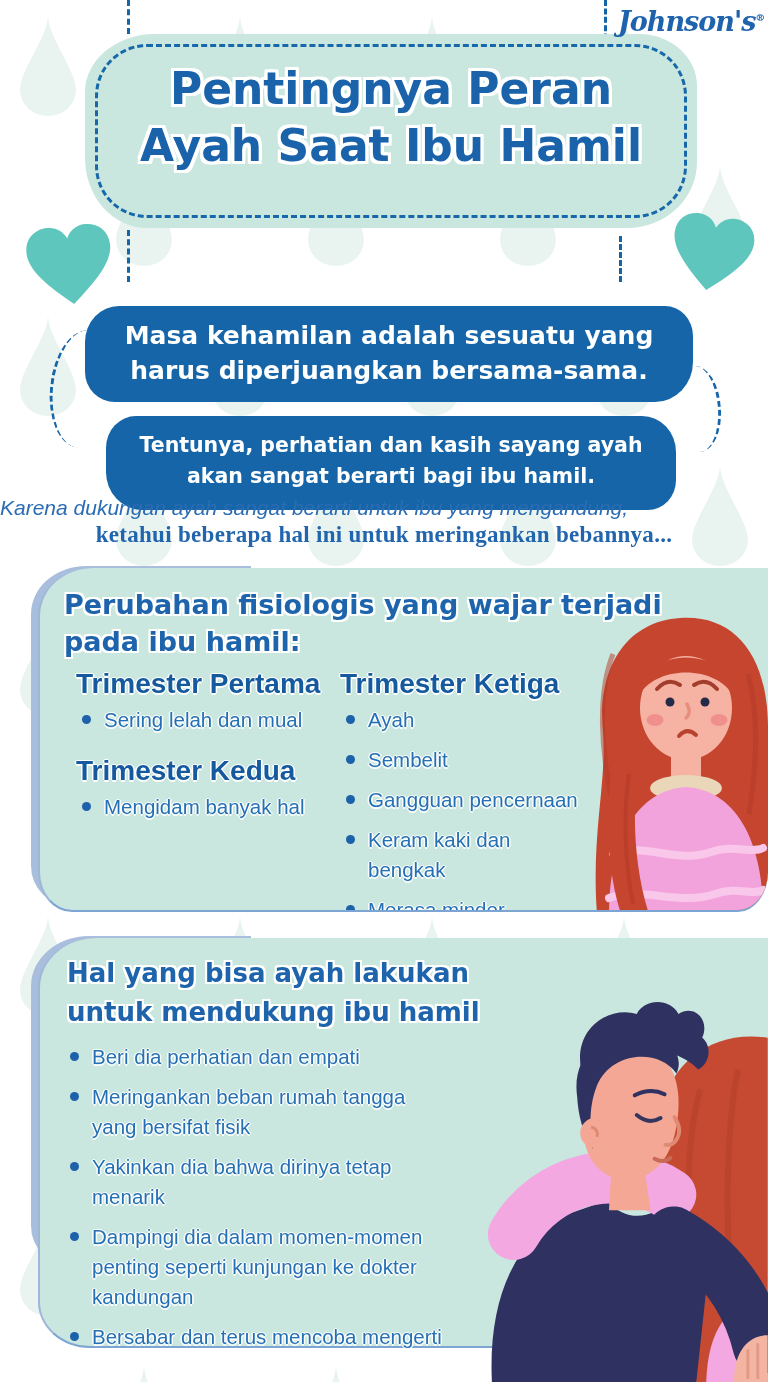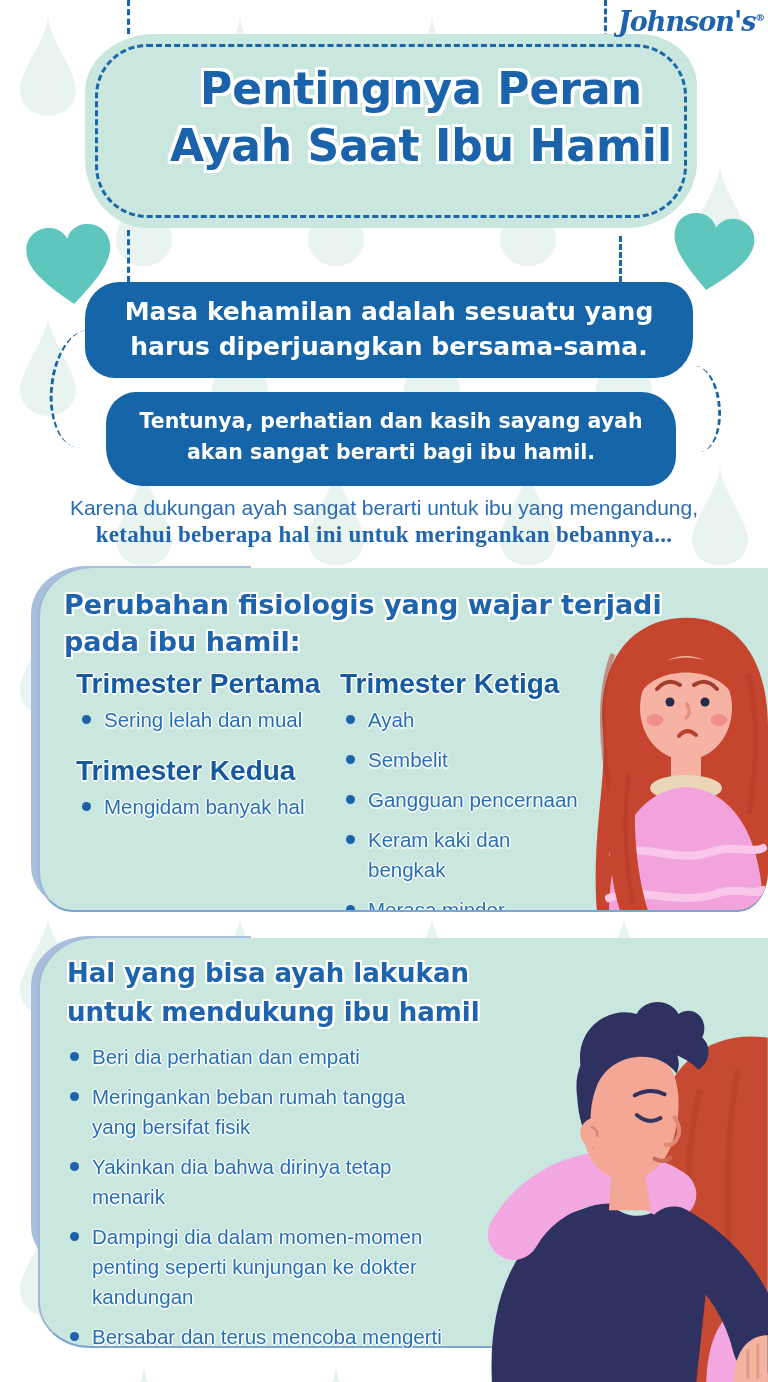--- a/index.html
+++ b/index.html
@@ -5,21 +5,21 @@
   html,body{margin:0;padding:0;background:#ffffff;}
   .page{position:relative;width:768px;height:1382px;overflow:hidden;background:#fff;
         font-family:"Liberation Sans",sans-serif;padding-left:24px;}
   .abs{position:absolute;}
   .pre{white-space:pre-line;}
 
   
   .ow{text-shadow:0 2px 0 #fff,0 -2px 0 #fff,2px 0 0 #fff,-2px 0 0 #fff,
       2px 2px 0 #fff,-2px 2px 0 #fff,2px -2px 0 #fff,-2px -2px 0 #fff;}
   .ow-lg{text-shadow:0 3px 0 #fff,0 -3px 0 #fff,3px 0 0 #fff,-3px 0 0 #fff,
-      3px 3px 0 #fff,-3px 3px 0 #fff,3px -3px 0 #fff,-3px -3px 0 #fff;margin-left:30px;}
+      3px 3px 0 #fff,-3px 3px 0 #fff,3px -3px 0 #fff,-3px -3px 0 #fff;}
 
   .bg-pattern{left:0;top:0;z-index:0;}
 
   .logo{left:618px;top:6px;z-index:5;color:#1e63ac;
         font-family:"DejaVu Serif",serif;font-style:italic;font-weight:bold;
         font-size:27px;letter-spacing:-1px;}
   .logo sup{font-size:10px;font-style:normal;letter-spacing:0;}
 
   .dash-v{width:0;border-left:3px dashed #1565a8;z-index:2;}
   .dash-arc{z-index:2;}
@@ -29,30 +29,30 @@
   .title-border{position:absolute;left:10px;top:10px;right:10px;bottom:10px;
                 border:3px dashed #1767ab;border-radius:52px;}
   .title-text{position:absolute;left:0;top:26px;width:100%;text-align:center;
               font-family:"DejaVu Sans",sans-serif;font-weight:bold;
               font-size:44px;line-height:57px;color:#1a63ab;}
 
   .heart{z-index:2;}
   .heart svg{display:block;}
 
   .quote{background:#1565a8;color:#ffffff;z-index:2;text-align:center;
-         font-family:"DejaVu Sans",sans-serif;font-weight:bold;}
+         font-family:"DejaVu Sans",sans-serif;font-weight:bold;margin-top:24px;}
   .quote1{left:85px;top:282px;width:608px;height:96px;padding-top:12px;box-sizing:border-box;
           font-size:25px;line-height:35px;
           border-radius:34px 28px 38px 30px / 36px 30px 40px 30px;}
   .quote2{left:106px;top:392px;width:570px;height:94px;padding-top:14px;box-sizing:border-box;
           font-size:20.5px;line-height:31px;
           border-radius:30px 34px 28px 36px / 32px 36px 30px 38px;}
 
-  .lead1{left:0;top:496px;width:768px;text-align:center;color:#2b6cb3;
-         font-size:21px;z-index:2;}
+  .lead1{left:0;top:496px;width:768px;color:#2b6cb3;
+         font-size:21px;z-index:2;font-style:italic;}
   .lead2{left:0;top:522px;width:768px;text-align:center;color:#2065ad;
          font-weight:bold;font-size:23px;z-index:2;letter-spacing:.3px;font-family:Liberation Serif, serif;}
 
   .card-accent{background:#a9bedc;z-index:1;}
   .accent1{left:31px;top:566px;width:220px;height:340px;border-radius:55px 0 0 40px/48px 0 0 40px;}
   .accent2{left:31px;top:936px;width:220px;height:330px;border-radius:58px 0 0 40px/50px 0 0 40px;}
 
   .card{background:#c9e7de;z-index:2;}
   .card1{left:38px;top:568px;width:730px;height:344px;overflow:hidden;
          border-radius:55px 0 30px 34px / 48px 0 40px 40px;

